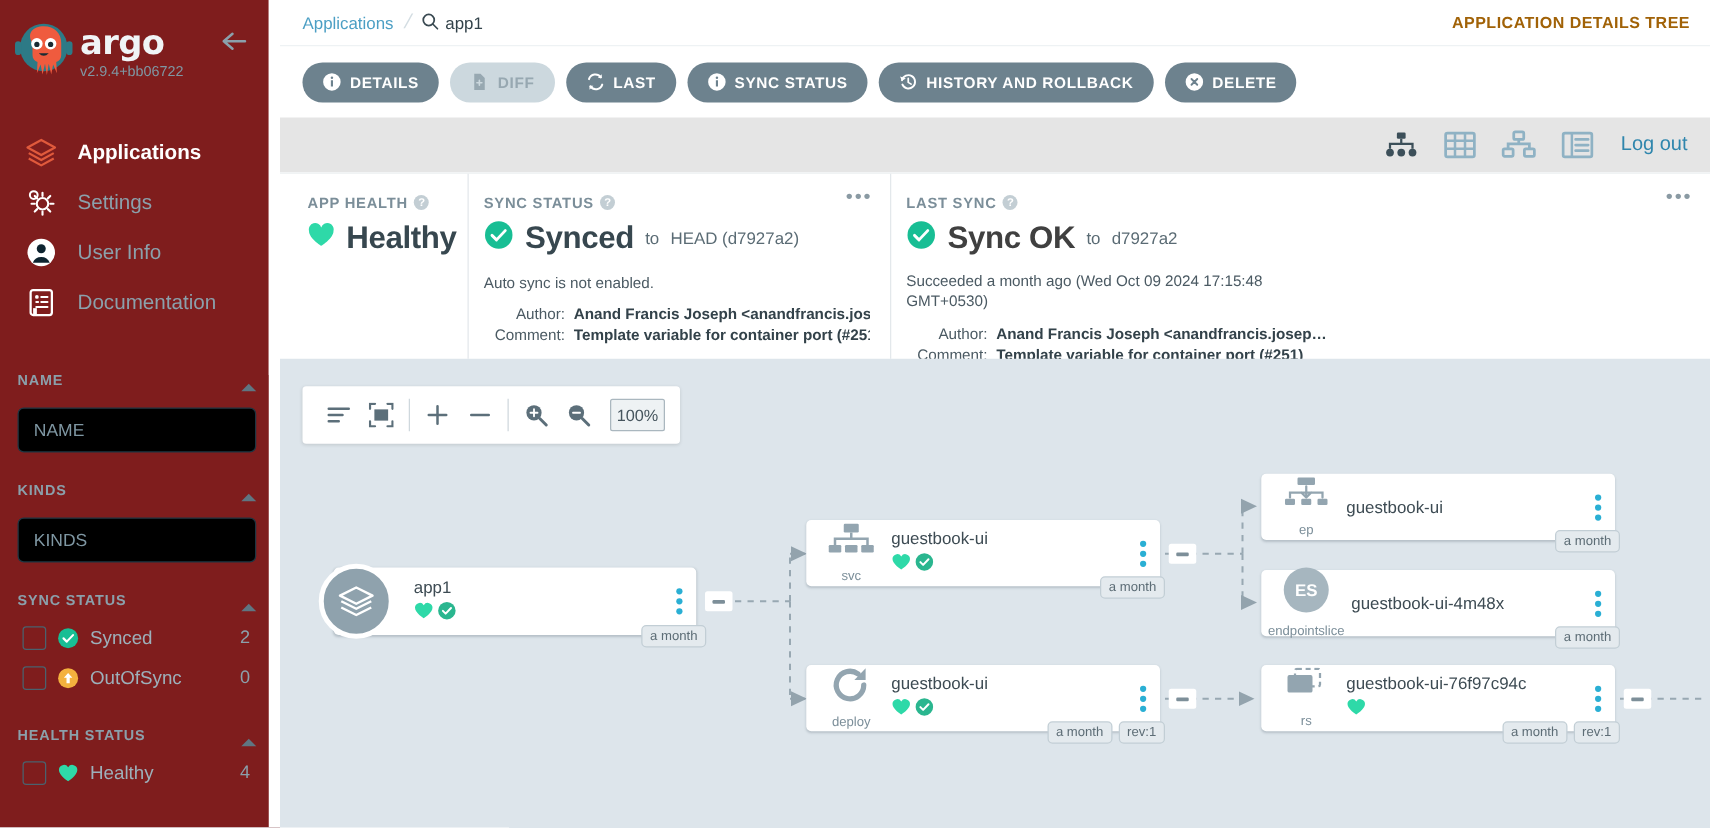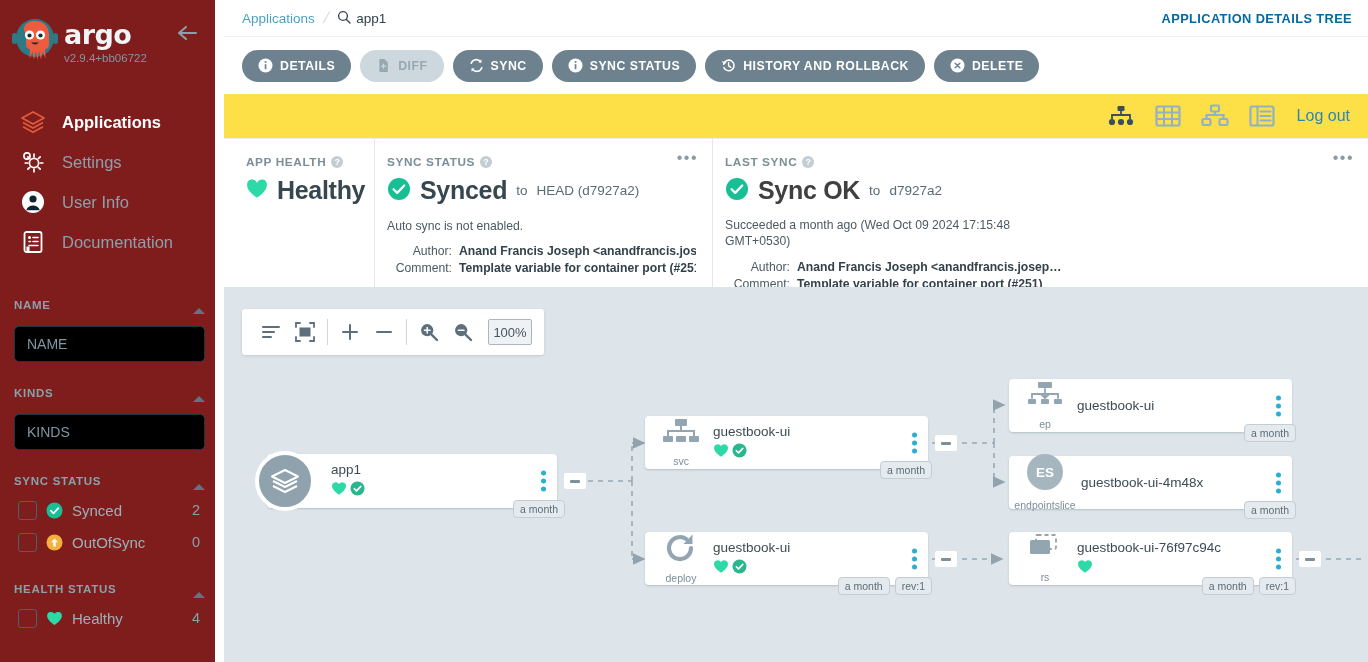--- a/index.html
+++ b/index.html
@@ -71,39 +71,39 @@
   .main { flex:1; height:662px; display:flex; flex-direction:column; background:#ffffff; position:relative; }
 
   .topbar {
     height:36px; flex:none; display:flex; align-items:center;
     padding:0 16px 0 18px; background:#ffffff;
   }
   .crumb-link { color:#4c9fc4; font-size:13.5px; cursor:pointer; }
   .crumb-sep { color:#d3dde2; font-size:16px; margin:0 9px; transform:skewX(-16deg); }
   .crumb-cur { display:flex; align-items:center; gap:5px; color:#32424a; font-size:13.5px; }
   .topbar-right { margin-left:auto; }
-  .adt { color:#0369a1; font-size:12.8px; font-weight:700; letter-spacing:0.4px; cursor:pointer;margin-top:32px; }
+  .adt { color:#a16207; font-size:12.8px; font-weight:700; letter-spacing:0.4px; cursor:pointer;margin-top:32px; }
 
   .toolbar {
     height:58px; flex:none; display:flex; align-items:center; gap:9px;
     padding:0 18px; border-top:1px solid #eef2f4; background:#ffffff;
   }
   .tbtn {
     height:32px; border-radius:16px; background:#6d828e; color:#ffffff;
     display:inline-flex; align-items:center; gap:7px; padding:0 16px;
     font-size:12.3px; font-weight:700; letter-spacing:0.5px; cursor:pointer;
     border:none; font-family:"Liberation Sans", sans-serif; white-space:nowrap;
   }
   .tbtn.disabled { background:#ccd8de; color:#97a8b1; cursor:default; }
   .tbtn .bi { width:15px; height:15px; flex:none; display:flex; align-items:center; justify-content:center; }
   .caret-d { width:0;height:0;border-left:4.5px solid transparent;border-right:4.5px solid transparent;border-top:5.5px solid #ffffff; margin-left:3px; }
 
   .viewbar {
     height:44px; flex:none; display:flex; align-items:center; justify-content:flex-end;
-    gap:19px; padding:0 18px 0 0; background:#fde047;
+    gap:19px; padding:0 18px 0 0; background:#e5e5e5;
   }
   .vicon { width:28px; height:26px; cursor:pointer; display:flex; align-items:center; justify-content:center; }
   .logout { color:#2f86ad; font-size:16px; cursor:pointer; margin-left:2px; }
 
   
   .cards {
     height:149px; flex:none; display:flex; background:#ffffff;
     border-top:1px solid #eceff1; padding-left:10px;
   }
   .card { position:relative; padding:16px 16px 0 12px; }
@@ -378,21 +378,21 @@
         </span>
         <span>DIFF</span>
       </button>
       <button class="tbtn">
         <span class="bi">
           <svg width="15" height="15" viewBox="0 0 15 15">
               <path d="M2.2 5.3A5.3 5.3 0 0111.6 3.9M12.8 9.7A5.3 5.3 0 013.4 11.1" stroke="#ffffff" stroke-width="1.6" fill="none" stroke-linecap="round"></path>
               <path d="M12.4 1.3v3.1H9.3zM2.6 13.7v-3.1h3.1z" fill="#ffffff"></path>
             </svg>
         </span>
-        <span>SYNC</span>
+        <span>LAST</span>
       </button>
       <button class="tbtn">
         <span class="bi">
           <svg width="15" height="15" viewBox="0 0 15 15">
               <circle cx="7.5" cy="7.5" r="7" fill="#ffffff"></circle>
               <rect x="6.7" y="6.2" width="1.7" height="5" fill="#6d828e"></rect>
               <circle cx="7.55" cy="4.1" r="1" fill="#6d828e"></circle>
             </svg>
         </span>
         <span>SYNC STATUS</span>

